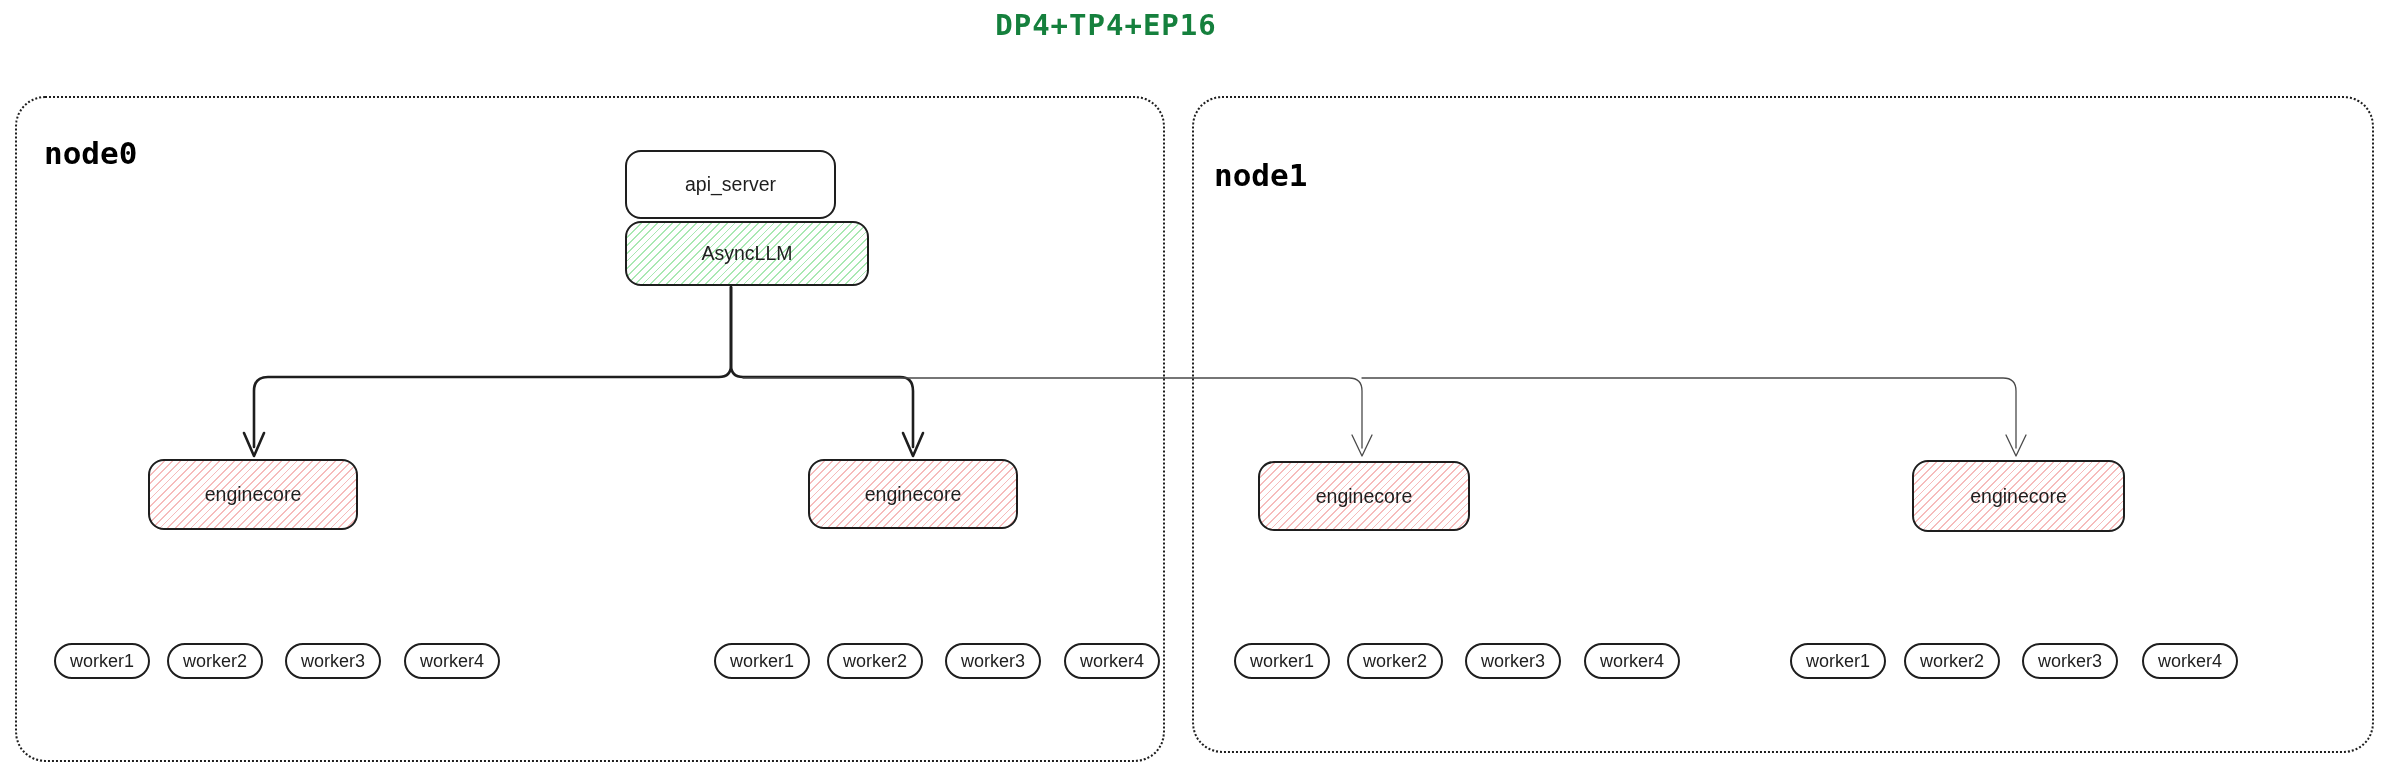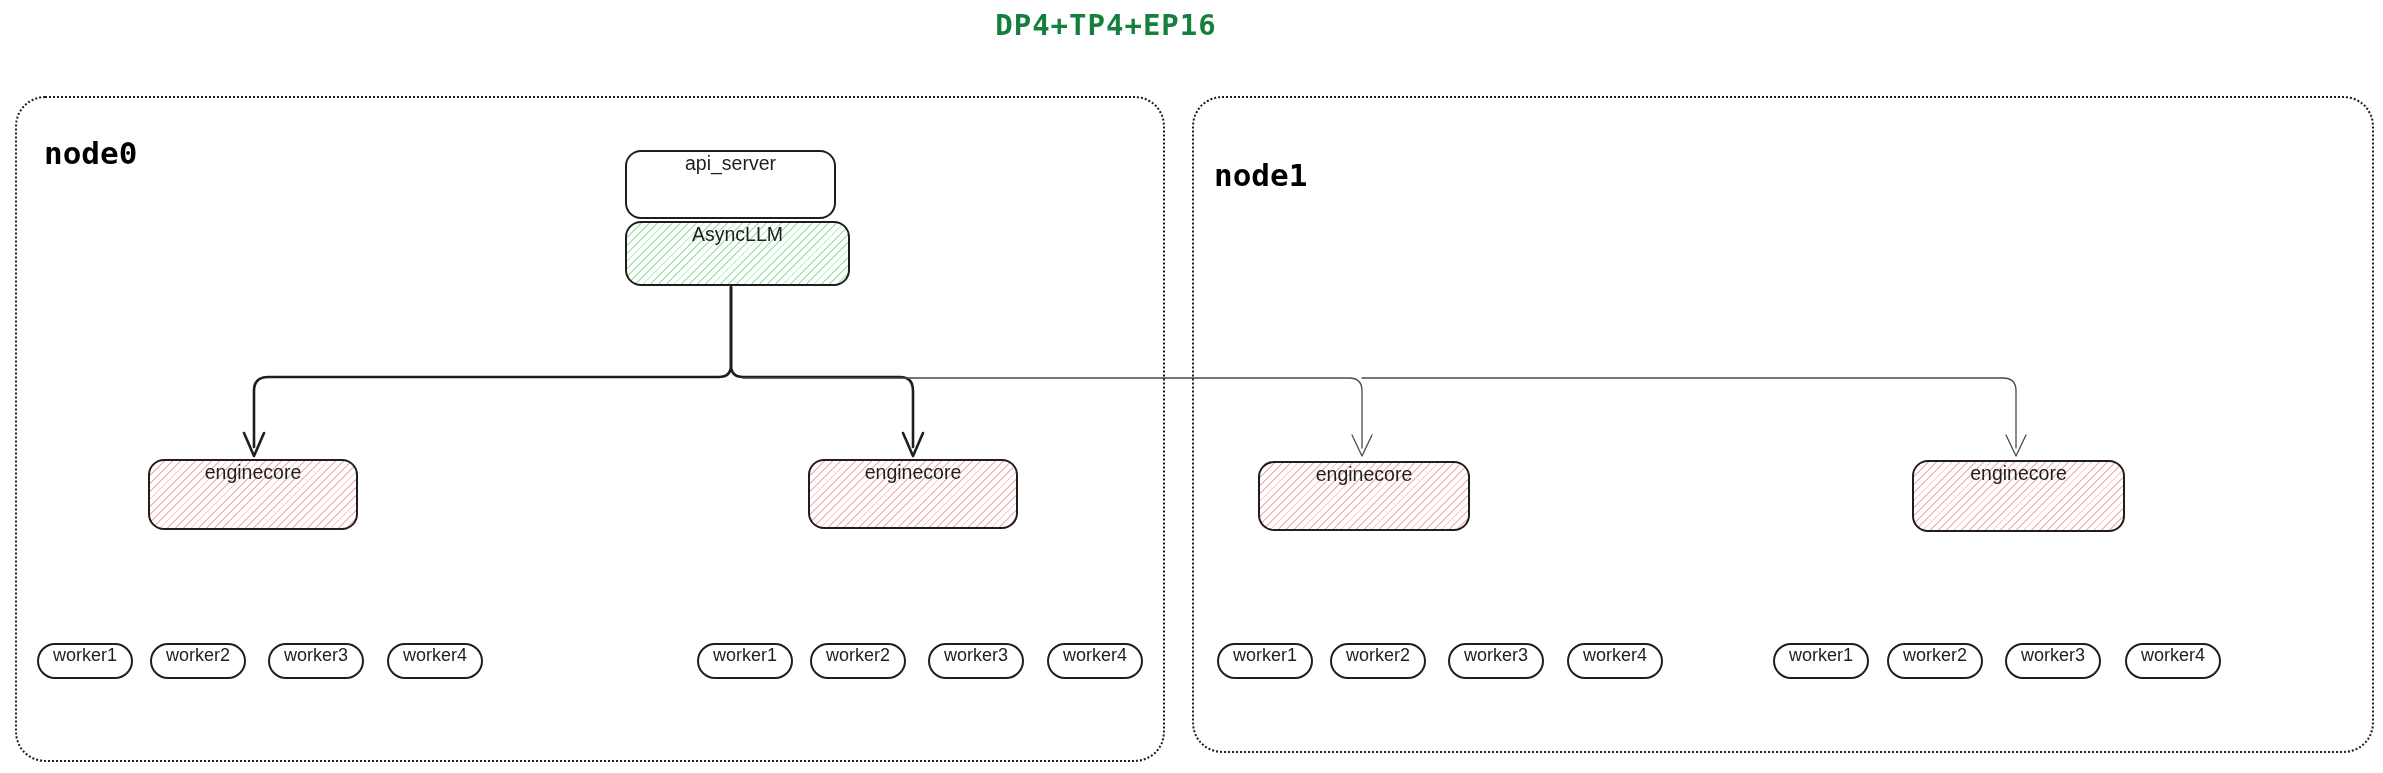--- a/index.html
+++ b/index.html
@@ -2,26 +2,26 @@
 <html><head>
 <meta charset="utf-8">
 <style>
   html,body{margin:0;padding:0;background:#ffffff;}
   .stage{position:relative;width:2383px;height:773px;background:#ffffff;overflow:hidden;
          font-family:"Liberation Sans",sans-serif;color:#1e1e1e;}
   .title{position:absolute;left:906px;top:8px;width:400px;text-align:center;
          font:700 29px "DejaVu Sans Mono",monospace;color:#15803d;letter-spacing:1px;}
   .node-frame{position:absolute;border:2.8px dotted #1e1e1e;border-radius:30px;background:transparent;}
   .node-label{position:absolute;font:700 31px "DejaVu Sans Mono",monospace;color:#000000;line-height:1;}
-  .box{position:absolute;display:flex;justify-content:center;
+  .box{position:absolute;display:flex;align-items:center;justify-content:center;
        border:2px solid #1e1e1e;border-radius:16px;background-color:#ffffff;
        font-size:19.5px;color:#1e1e1e;box-sizing:border-box;}
   .hatch-green{background-image:repeating-linear-gradient(135deg,rgba(0,0,0,0) 0 4.3px,#a9e8b2 4.3px 5.5px);}
   .hatch-red{background-image:repeating-linear-gradient(135deg,rgba(0,0,0,0) 0 4.3px,#f6bcbc 4.3px 5.5px);}
-  .worker{border-radius:18px;font-size:18px;width:96px;height:36px;top:643px;}
+  .worker{border-radius:18px;font-size:18px;width:96px;height:36px;top:643px;margin-left:17px;}
   svg.wires{position:absolute;left:0;top:0;width:2383px;height:773px;pointer-events:none;}
 </style>
 </head>
 <body>
 
 <div class="stage">
 
   <svg class="wires" viewBox="0 0 2383 773" aria-hidden="true">
     <g stroke="#1e1e1e" stroke-width="2.6" fill="none" stroke-linecap="round" stroke-linejoin="round">
       <path d="M731 287 L731 365 Q731 377 719 377 L268 377 Q254 377 254 391 L254 447"></path>
@@ -41,21 +41,21 @@
 
   <div class="node-frame" style="left:15px;top:96px;width:1146px;height:662px;"></div>
   <div class="node-frame" style="left:1192px;top:96px;width:1178px;height:653px;"></div>
 
   <div class="node-label" style="left:44px;top:138px;">node0</div>
   <div class="node-label" style="left:1214px;top:136px;margin-top:24px;">node1</div>
 
   <div class="box" style="left:625px;top:150px;width:211px;height:69px;">
     <span>api_server</span>
   </div>
-  <div class="box hatch-green" style="left:625px;top:221px;width:225px;height:65px;">
+  <div class="box hatch-green" style="left:625px;top:221px;width:244px;height:65px;">
     <span>AsyncLLM</span>
   </div>
 
   <div class="box hatch-red" style="left:148px;top:459px;width:210px;height:71px;">
     <span>enginecore</span>
   </div>
   <div class="box hatch-red" style="left:808px;top:459px;width:210px;height:70px;">
     <span>enginecore</span>
   </div>
   <div class="box hatch-red" style="left:1258px;top:461px;width:212px;height:70px;">

